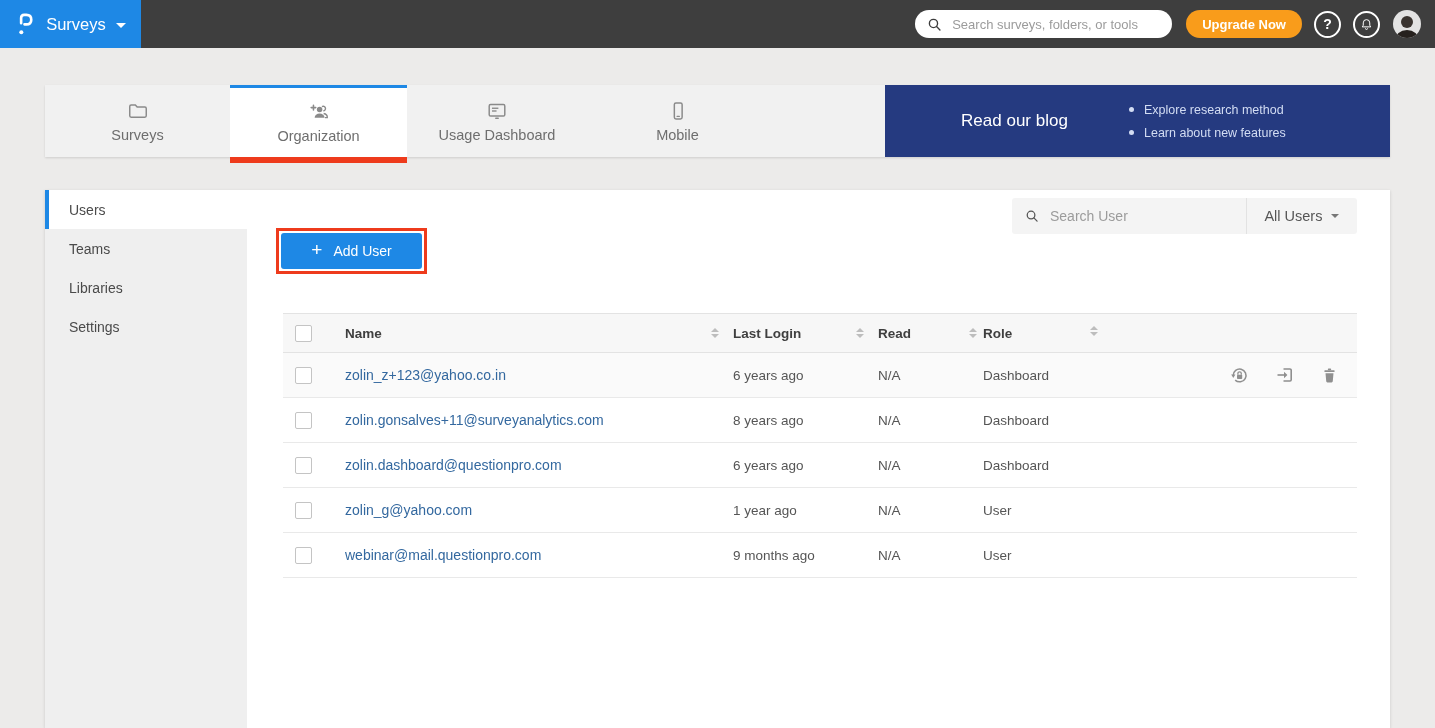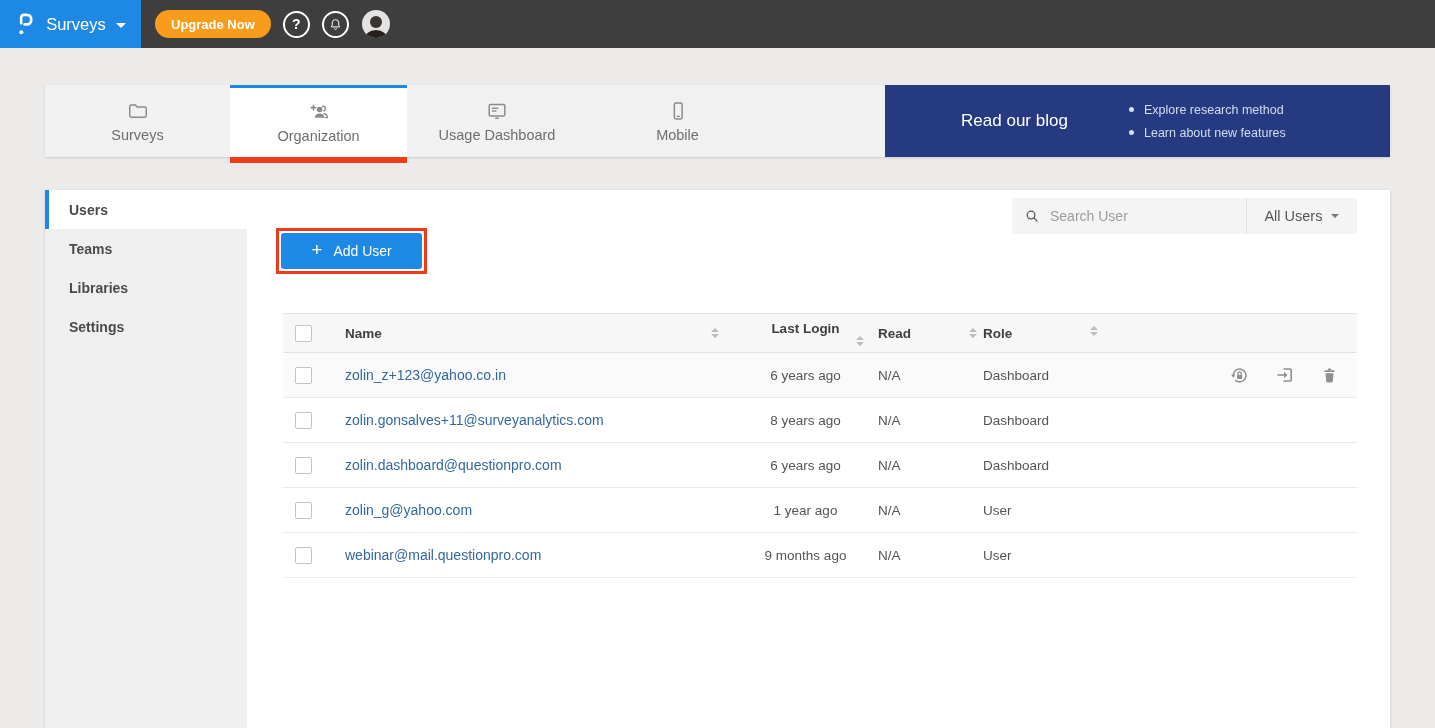--- a/index.html
+++ b/index.html
@@ -29,21 +29,21 @@
   .red-underline { position:absolute; top:72px; left:185px; width:177px; height:6px; background:#ee3b1c; }
   .promo { margin-left:auto; width:505px; background:#253a80; display:flex; align-items:center; }
   .promo-title { color:#fff; font-size:17px; margin-left:57px; width:145px; text-align:center; cursor:pointer; }
   .promo-bullets { margin-left:42px; color:#d3ddf3; font-size:12.5px; display:flex; flex-direction:column; gap:9px; }
   .bullet { display:flex; align-items:center; gap:10px; }
   .bullet .dot { width:5px; height:5px; border-radius:50%; background:#d3ddf3; flex-shrink:0; }
 
   
   .card { position:absolute; left:45px; right:45px; top:190px; bottom:0; background:#fff; box-shadow:0 1px 3px rgba(0,0,0,.15); display:flex; }
   .sidebar { width:202px; background:#efefef; flex-shrink:0; }
-  .side-item { height:39px; display:flex; align-items:center; padding-left:20px; font-size:14px; color:#4a4a4a; cursor:pointer; border-left:4px solid transparent;font-weight:bold; }
+  .side-item { height:39px; display:flex; align-items:center; padding-left:20px; font-size:14px; color:#4a4a4a; cursor:pointer; border-left:4px solid transparent; }
   .side-item.active { background:#fff; border-left-color:#1e88e5; }
   .content { flex:1; position:relative; }
 
   
   .filter-bar { position:absolute; top:8px; right:33px; width:345px; height:36px; background:#f4f4f4; border-radius:3px; display:flex; }
   .search-user { flex:1; display:flex; align-items:center; gap:9px; padding:0 13px; }
   .search-user input { flex:1; background:transparent; border:none; outline:none; font-size:14px; color:#555; font-family:inherit; }
   .vdiv { width:1px; height:36px; background:#e2e2e2; }
   .all-users { width:128px; display:flex; align-items:center; justify-content:center; gap:9px; font-size:14.5px; color:#555; cursor:pointer; }
   .caret-sm { width:0; height:0; border-left:4.5px solid transparent; border-right:4.5px solid transparent; border-top:4.5px solid #777; }
@@ -54,21 +54,21 @@
   .plus-glyph { font-size:19px; font-weight:400; margin-top:-2px; }
 
   
   .users-table { position:absolute; left:36px; right:33px; top:123px; }
   .thead { display:flex; align-items:center; height:40px; background:#f7f7f7; border-top:1px solid #e3e3e3; border-bottom:1px solid #e3e3e3; font-size:13.5px; font-weight:bold; color:#3f3f3f; }
   .trow { display:flex; align-items:center; height:45px; border-bottom:1px solid #e9e9e9; font-size:13.5px; color:#555; }
   .trow.highlight { background:#fafafa; }
   .col-check { width:62px; padding-left:12px; }
   .checkbox { width:17px; height:17px; border:1px solid #c4c4c4; border-radius:2px; background:#fff; cursor:pointer; }
   .col-name { flex:1; display:flex; align-items:center; min-width:0; }
-  .col-last { width:145px; display:flex; align-items:center;flex-direction:column; }
+  .col-last { width:145px; display:flex; align-items:center; }
   .col-team { width:105px; display:flex; align-items:center; }
   .col-role { width:115px; display:flex; }
   .col-actions { width:259px; display:flex; align-items:center; justify-content:flex-end; gap:25px; padding-right:18px; }
   .sort { display:inline-flex; flex-direction:column; gap:2px; margin-left:auto; margin-right:14px; cursor:pointer; }
   .sort i { width:0; height:0; border-left:4px solid transparent; border-right:4px solid transparent; }
   .sort .up { border-bottom:4px solid #bdbdbd; }
   .sort .down { border-top:4px solid #bdbdbd; }
   .email { color:#33689f; font-size:14px; text-decoration:none; cursor:pointer; white-space:nowrap; }
   .action-btn { background:none; border:none; padding:0; cursor:pointer; line-height:0; }
 </style>
@@ -80,20 +80,29 @@
     <span style="line-height:0;">
       <svg width="21" height="28" viewBox="0 0 24 32">
         <path d="M7 15 V9 Q7 5.6 10.4 5.6 H13 Q18.6 5.6 18.6 11 Q18.6 16.4 13 16.4 H10.8" fill="none" stroke="#fff" stroke-width="3" stroke-linecap="round"></path>
         <circle cx="7.2" cy="25.5" r="2.3" fill="#fff"></circle>
       </svg>
     </span>
     <span class="product-name">Surveys</span>
     <span class="caret-down"></span>
   </div>
 
+  <div class="top-search">
+    <span style="line-height:0;">
+      <svg width="15" height="15" viewBox="0 0 22 22">
+          <circle cx="9.5" cy="9.5" r="6" fill="none" stroke="#3c3c3c" stroke-width="2"></circle>
+          <line x1="14" y1="14" x2="19" y2="19" stroke="#3c3c3c" stroke-width="2" stroke-linecap="round"></line>
+        </svg>
+    </span>
+    <input type="text" placeholder="Search surveys, folders, or tools" style="">
+  </div>
 
   <button class="upgrade-btn">Upgrade Now</button>
 
   <div class="icon-circle">
     <span>?</span>
   </div>
 
   <div class="icon-circle">
     <span style="line-height:0;">
       <svg width="15" height="15" viewBox="0 0 24 24">

